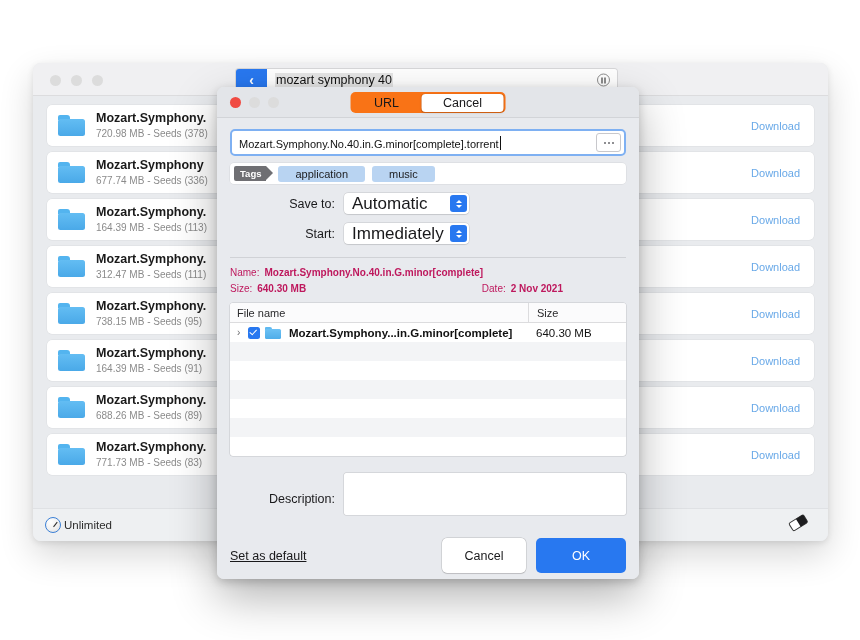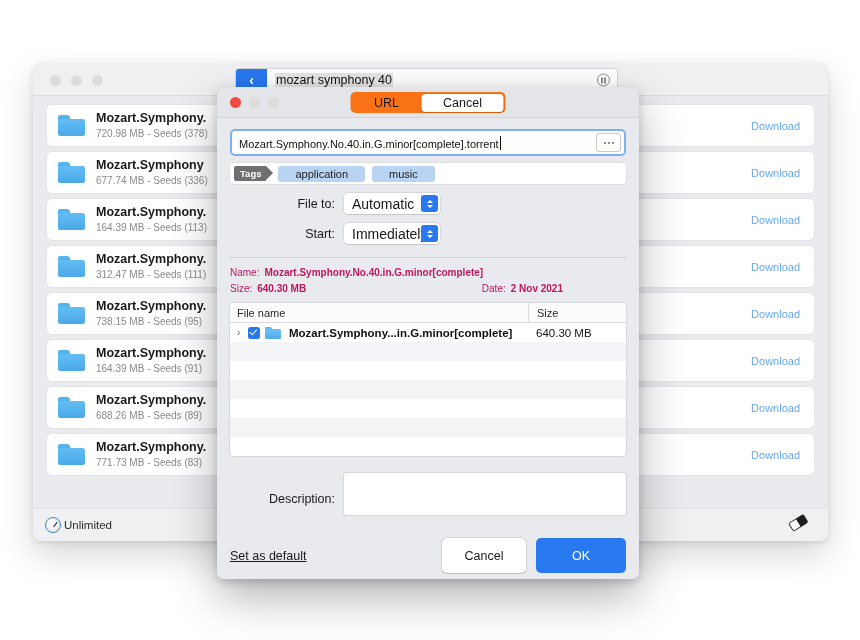--- a/index.html
+++ b/index.html
@@ -174,23 +174,23 @@
     background: #b9d4f2; color: #1d1d1f; font-size: 11px;
     padding: 2px 17px; border-radius: 3px; margin-right: 7px; line-height: 12px;
   }
 
   .form-row { display: flex; align-items: center; margin-top: 9px; }
   .form-label {
     width: 114px; text-align: right; padding-right: 9px;
     font-size: 12.5px; color: #19191b;
   }
   .select-box {
-    height: 21px; width: 96px; background: #fff; border-radius: 4px;
+    height: 21px; width: 125px; background: #fff; border-radius: 4px;
     display: flex; align-items: center; padding-left: 8px;
-    font-size: 14px; color: #19191b; position: relative;
+    font-size: 17px; color: #19191b; position: relative;
     box-shadow: 0 0 0 0.5px rgba(0,0,0,0.14), 0 0.5px 1px rgba(0,0,0,0.08);
   }
   .stepper {
     position: absolute; right: 2px; top: 2px; width: 17px; height: 17px;
     background: #2878f0; border-radius: 3px;
     display: flex; flex-direction: column; align-items: center; justify-content: center; gap: 2px;
   }
   .stepper span { display: block; width: 0; height: 0; }
   .stepper .up { border-left: 3.2px solid transparent; border-right: 3.2px solid transparent; border-bottom: 3.6px solid #fff; }
   .stepper .dn { border-left: 3.2px solid transparent; border-right: 3.2px solid transparent; border-top: 3.6px solid #fff; }
@@ -422,21 +422,21 @@
         </div>
       </div>
 
       <div class="tags-row">
         <span class="tags-label">Tags</span>
         <span class="tag-chip">application</span>
         <span class="tag-chip">music</span>
       </div>
 
       <div class="form-row">
-        <div class="form-label">File to:</div>
+        <div class="form-label">Save to:</div>
         <div class="select-box">
           <span>Automatic</span>
           <span class="stepper">
             <span class="up"></span>
               <span class="dn"></span>
           </span>
         </div>
       </div>
 
       <div class="form-row">

